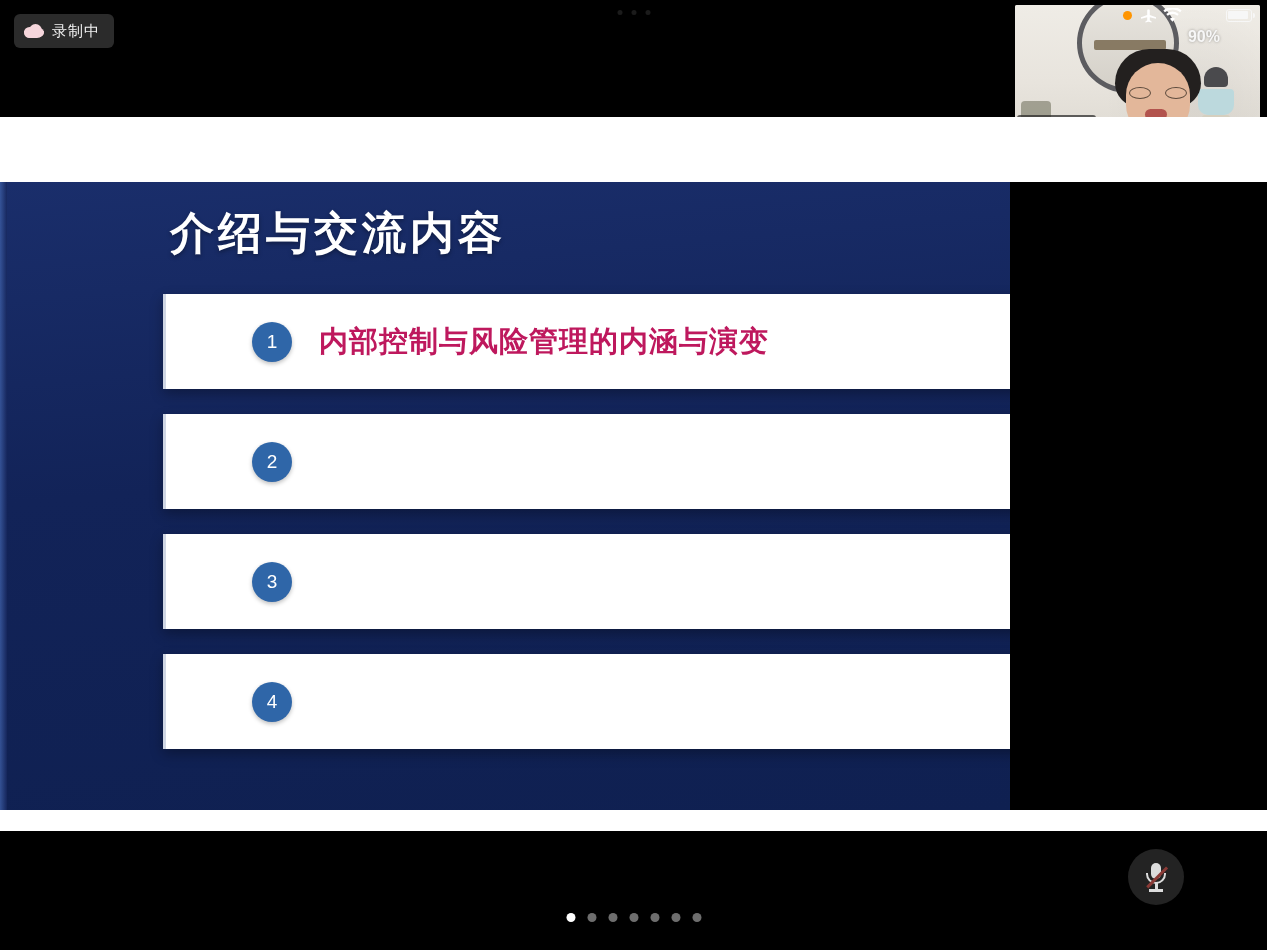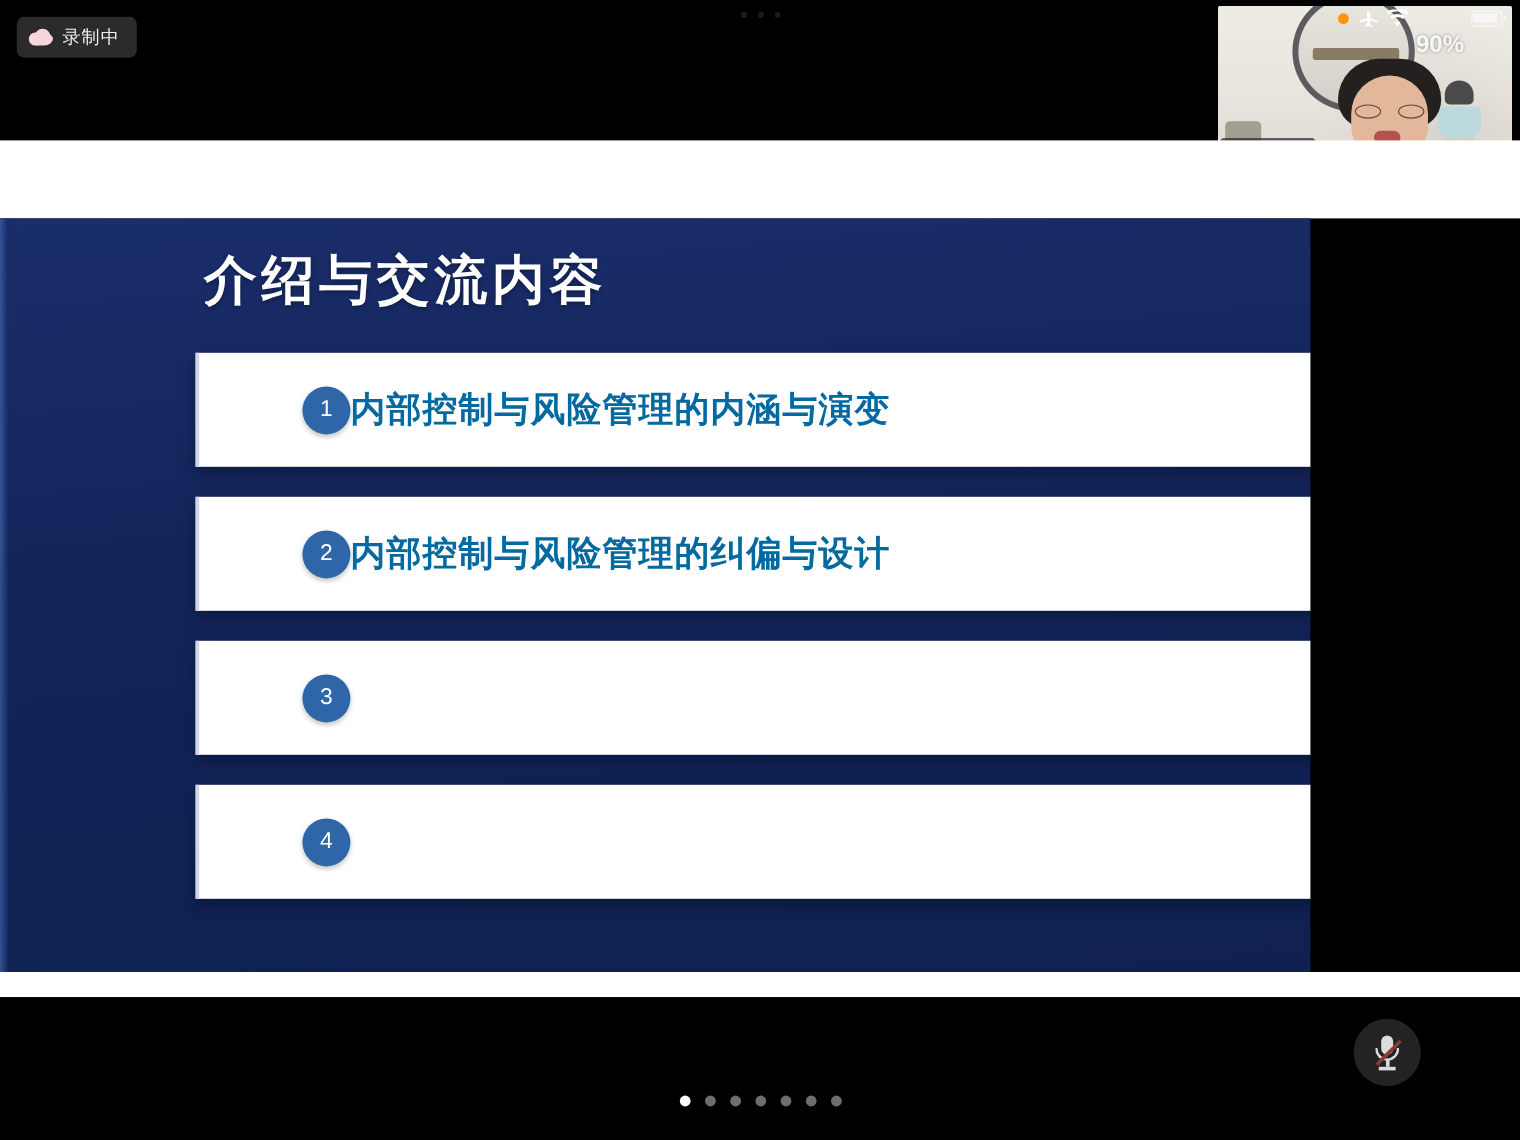--- a/index.html
+++ b/index.html
@@ -130,21 +130,21 @@
     border:1.6px solid #f7f7f7; border-radius:3px;
   }
   .batt:after {
     content:""; position:absolute; right:-4px; top:3.5px;
     width:2.5px; height:5px; background:#f7f7f7; border-radius:0 2px 2px 0;
   }
   .batt i {
     position:absolute; left:1.2px; top:1.2px; bottom:1.2px;
     width:84%; background:#f7f7f7; border-radius:1px;
   }
-  .batt-pct { font-size:20px;margin-top:44px; }
+  .batt-pct { font-size:16px;margin-top:44px; }
 
   .name-chip {
     position:absolute; left:2px; bottom:4px;
     height:26px; padding:0 10px 0 6px;
     display:flex; align-items:center; gap:6px;
     background:rgba(40,40,40,.72); border-radius:3px;
   }
   .mic-mini { width:15px; height:18px; position:relative; flex:0 0 auto; }
   .mic-mini .cap {
     position:absolute; left:4px; top:1px; width:7px; height:11px;
@@ -163,21 +163,21 @@
   
   .strip-top {
     position:absolute; left:0; top:117px; width:1267px; height:65px; background:#fff;
   }
   .strip-bottom {
     position:absolute; left:0; top:810px; width:1267px; height:21px; background:#fff;
   }
 
   
   .slide {
-    position:absolute; left:0; top:182px; width:1092px; height:628px;
+    position:absolute; left:0; top:182px; width:1010px; height:628px;
     background:linear-gradient(175deg,#1a2e6b 0%,#122358 45%,#0f2051 100%);
     overflow:hidden;
   }
   .slide:before {
     content:""; position:absolute; left:0; top:0; bottom:0; width:7px;
     background:linear-gradient(90deg,#3a5aa0 0%, #16265c 100%); opacity:.85;
   }
   .slide-title {
     position:absolute; left:170px; top:22px;
     color:#ffffff; font-size:44px; font-weight:bold; letter-spacing:4px;
@@ -195,21 +195,22 @@
     background:#cfd6e4;
   }
   .num-badge {
     margin-left:89px; width:40px; height:40px; flex:0 0 auto;
     border-radius:50%; background:#2f66a8;
     display:flex; align-items:center; justify-content:center;
     color:#ffffff; font-size:19px;
     box-shadow:0 2px 4px rgba(0,0,0,.25);
   }
   .card-text {
-    color:#0369a1; font-size:29px; font-weight:bold; letter-spacing:1px;
+    margin-left:27px;
+    color:#be185d; font-size:29px; font-weight:bold; letter-spacing:1px;
     white-space:nowrap;
   }
 
   
   .bottom-bar {
     position:absolute; left:0; top:831px; width:1267px; height:119px; background:#000;
   }
   .page-dots {
     position:absolute; left:50%; top:82px; transform:translateX(-50%);
     display:flex; gap:12px; align-items:center;
@@ -323,21 +324,20 @@
 
     <div class="cards">
 
       <div class="card">
         <div class="num-badge">1</div>
         <div class="card-text">内部控制与风险管理的内涵与演变</div>
       </div>
 
       <div class="card">
         <div class="num-badge">2</div>
-        <div class="card-text">内部控制与风险管理的纠偏与设计</div>
       </div>
 
       <div class="card">
         <div class="num-badge">3</div>
       </div>
 
       <div class="card">
         <div class="num-badge">4</div>
       </div>
 

